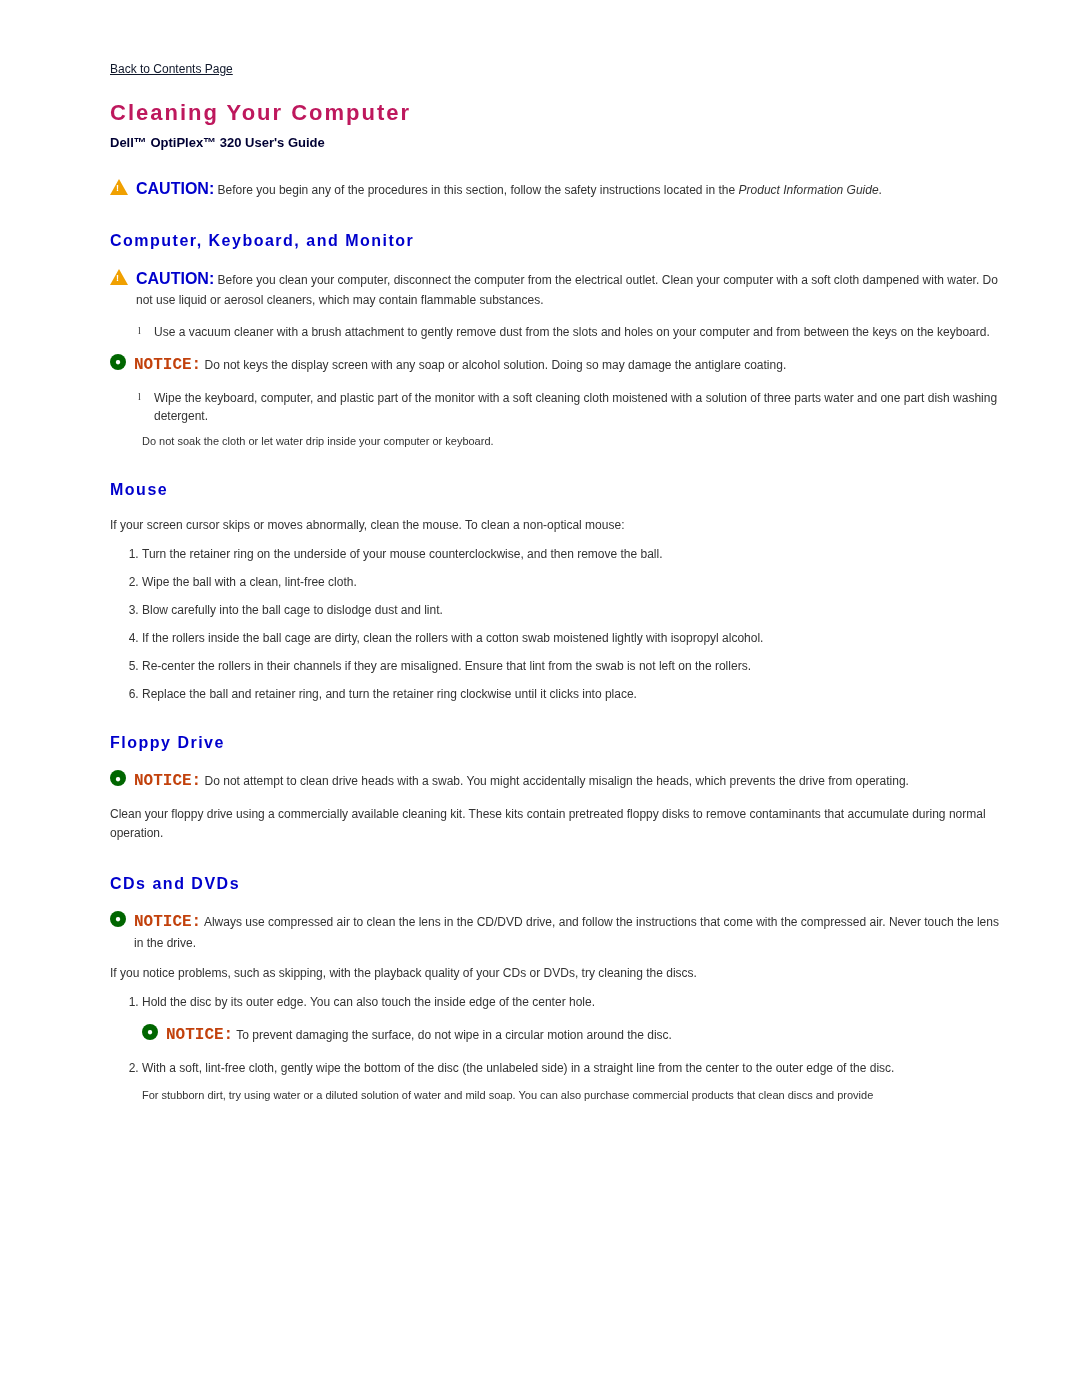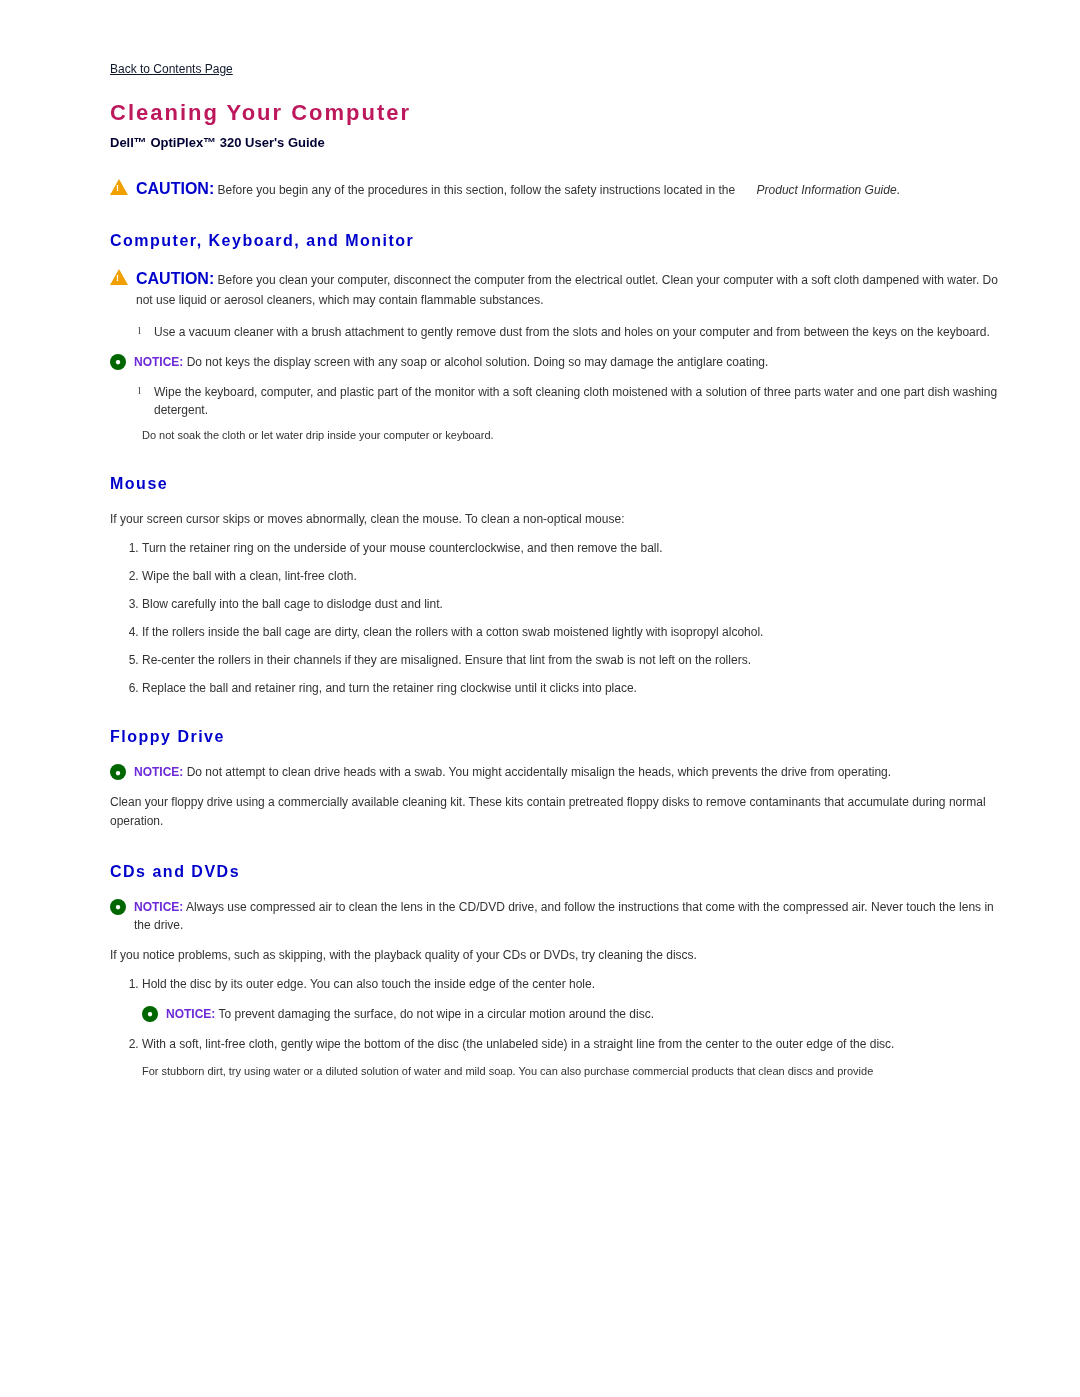--- a/index.html
+++ b/index.html
@@ -55,23 +55,24 @@
       font-weight: bold;
       font-size: 16px;
     }
     .notice-box {
       display: flex;
       align-items: flex-start;
       margin: 12px 0;
       gap: 8px;
     }
     .notice-label {
-      color: #6d28d9;
-      font-weight: bold;
-      font-size: 12px;
+      color: #c2410c;
+      font-weight: bold;
+      font-size: 16px;
+      font-family: Liberation Mono, monospace;
     }
     .notice-text {
       font-size: 12px;
       color: #333;
     }
     .bullet-item {
       margin-left: 32px;
       margin-bottom: 8px;
       font-size: 12px;
       list-style: none;
@@ -134,21 +135,21 @@
       background-color: #006600;
       display: inline-flex;
       align-items: center;
       justify-content: center;
       color: white;
       font-size: 10px;
       font-weight: bold;
       min-width: 16px;
       margin-top: 1px;
     }
-    .italic-text { font-style: italic; margin-left: 18px; }
+    .italic-text { font-style: italic; }
   </style>
 </head>
 <body>
 
 <a class="back-link" href="#">Back to Contents Page</a>
 
 <h1 class="page-title">Cleaning Your Computer</h1>
 <div class="subtitle">Dell™ OptiPlex™ 320 User's Guide</div>
 
 <div class="caution-box">

